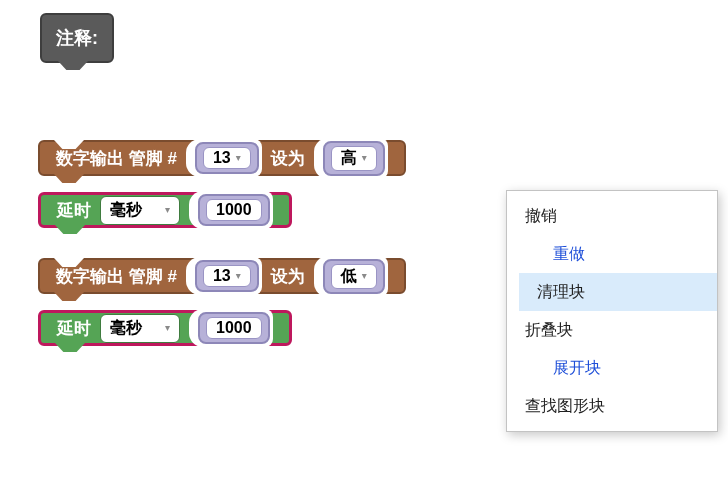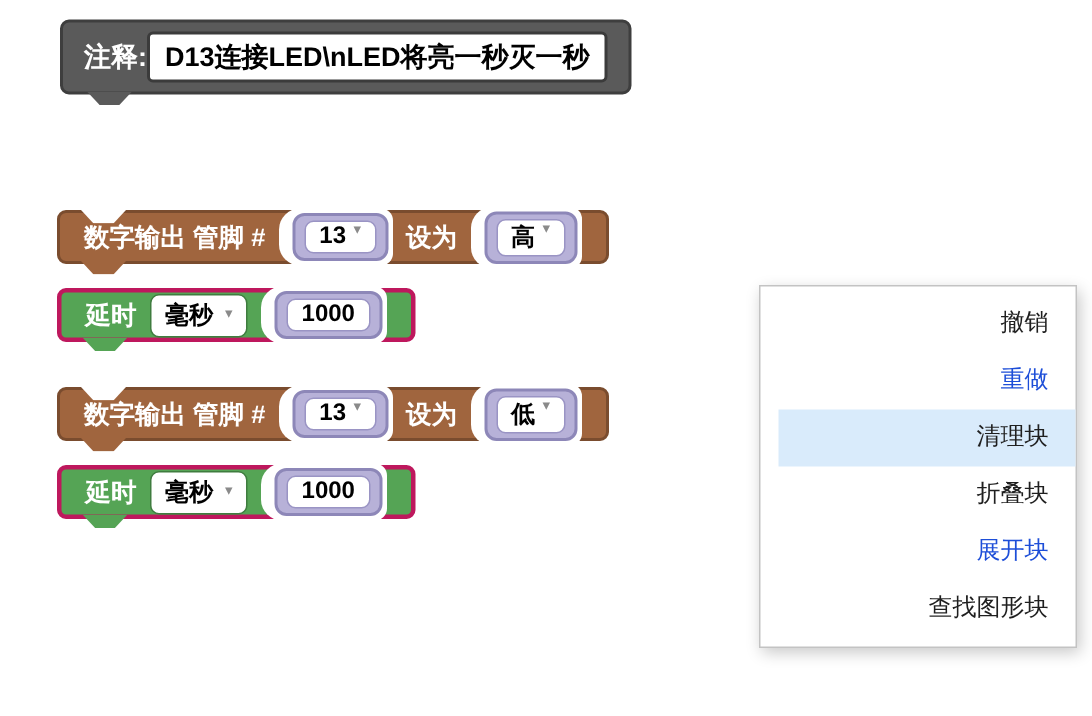--- a/index.html
+++ b/index.html
@@ -5,21 +5,21 @@
   html,body{margin:0;padding:0;background:#fff;}
   #canvas{
     position:relative;width:728px;height:477px;background:#ffffff;
     font-family:"Liberation Sans","DejaVu Sans",sans-serif;overflow:hidden;
   }
 
   
   .comment{
     position:absolute;left:40px;top:13px;height:50px;box-sizing:border-box;
     background:#5a5a5a;border:2px solid #3e3e3e;border-radius:6px;
-    display:inline-flex;align-items:center;padding:0 14px;
+    display:inline-flex;align-items:center;gap:10px;padding:0 14px;
   }
   .comment::after{ 
     content:"";position:absolute;bottom:-9px;left:16px;width:30px;height:9px;
     background:#5a5a5a;clip-path:polygon(0 0,100% 0,72% 100%,28% 100%);z-index:3;
   }
   .comment-label{color:#fff;font-weight:bold;font-size:18px;white-space:nowrap;}
   .comment-field{
     background:#fff;border:2px solid #3b3b3b;border-radius:4px;
     padding:3px 10px;font-size:18px;font-weight:bold;color:#000;white-space:nowrap;
   }
@@ -47,54 +47,53 @@
   
   .socket{
     display:inline-flex;align-items:center;background:#ffffff;
     border-radius:14px 8px 8px 14px;padding:3px 3px 3px 9px;
   }
   .chip{
     display:inline-flex;align-items:center;
     background:#b7b1d8;border:2px solid #8d87b8;border-radius:8px;padding:3px 6px;
   }
   .chip-field{
-    display:inline-flex;gap:5px;
+    display:inline-flex;align-items:center;gap:5px;
     background:#fff;border:1px solid #9a94c4;border-radius:6px;
     padding:1px 9px;color:#000;font-weight:bold;font-size:16px;
   }
   .dd{font-size:10px;color:#8a8a8a;line-height:1;}
 
   
   .field-dd{
-    display:inline-flex;align-items:center;gap:8px;
+    display:inline-flex;align-items:center;gap:23px;
     background:#fff;border:1px solid #3f7c3f;border-radius:6px;
     padding:3px 9px;color:#000;font-weight:bold;font-size:16px;
   }
 
   
   .menu{
     position:absolute;left:506px;top:190px;width:212px;box-sizing:border-box;
     background:#ffffff;border:1px solid #c3c3c3;
     box-shadow:2px 3px 10px rgba(0,0,0,.22);padding:6px 0;z-index:10;
   }
   .menu-item{
     height:38px;line-height:38px;padding:0 18px;font-size:16px;color:#1f1f1f;
-    white-space:nowrap;cursor:default;text-align:right;
+    white-space:nowrap;cursor:default;
   }
   .menu-item.disabled{color:#1d4ed8;margin-left:28px;}
   .menu-item.highlighted{background:#d9ebfb;margin-left:12px;}
 </style>
 </head>
 <body>
 
 <div id="canvas">
 
   <div class="comment">
     <span class="comment-label">注释:</span>
-    <span class="comment-field">D13连接LED\nLED将亮一秒灭一秒</span>
   </div>
 
   <div class="block brown b1 has-notch">
     <span>数字输出 管脚 #</span>
     <span class="socket">
       <span class="chip">
         <span class="chip-field">
           <span>13</span>
           <span class="dd">▾</span>
         </span>

